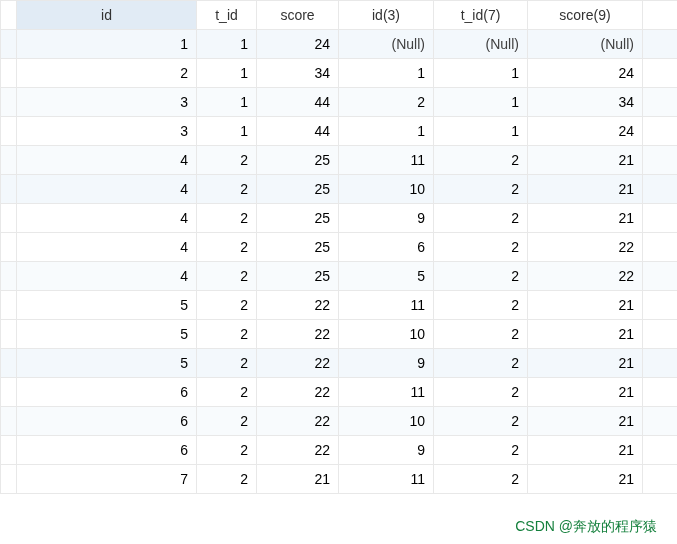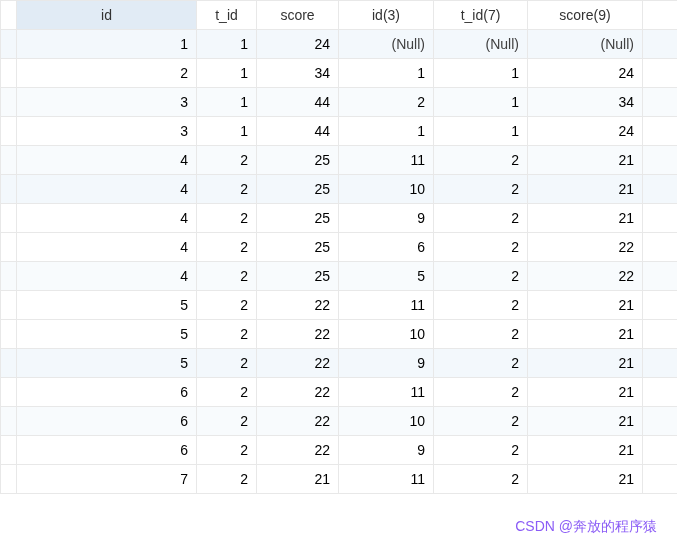--- a/index.html
+++ b/index.html
@@ -53,21 +53,21 @@
     .col-tid { width: 60px; }
     .col-score { width: 82px; }
     .col-id1 { width: 95px; }
     .col-tid1 { width: 94px; }
     .col-score1 { width: 115px; }
     .col-end { width: 35px; }
     .watermark {
       position: absolute;
       bottom: 8px;
       right: 20px;
-      color: #8b5cf6;
+      color: #15803d;
       font-size: 14px;
       pointer-events: none;
     }
   </style>
 </head>
 <body>
 
 <table>
   <colgroup>
     <col class="col-blank">

